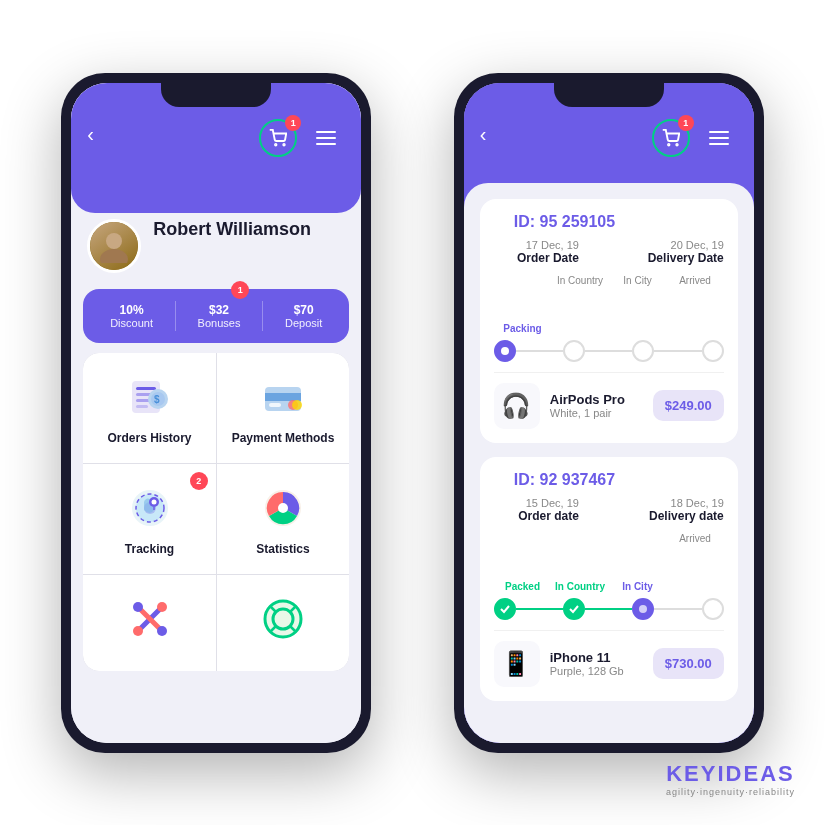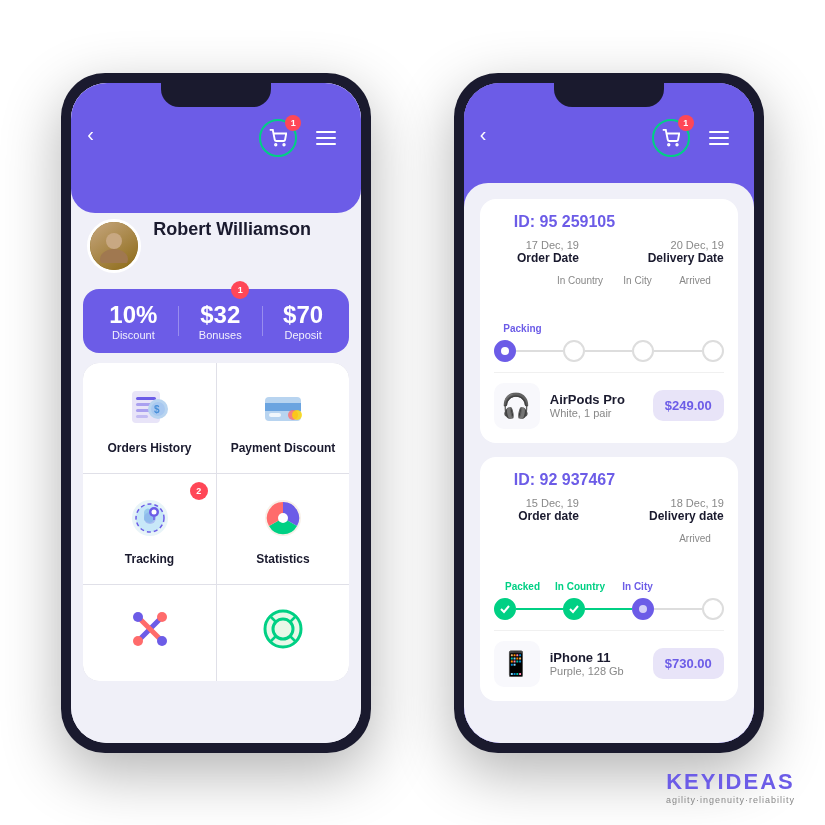--- a/index.html
+++ b/index.html
@@ -189,21 +189,21 @@
       display: flex;
       align-items: center;
       justify-content: center;
       font-weight: bold;
     }
     .stat-item {
       text-align: center;
       color: white;
     }
     .stat-value {
-      font-size: 24px;
+      font-size: 12px;
       font-weight: 700;
     }
     .stat-label {
       font-size: 11px;
       opacity: 0.9;
     }
     .stat-divider {
       width: 1px;
       height: 30px;
       background: rgba(255,255,255,0.3);
@@ -400,21 +400,21 @@
       color: #6c5ce7;
       font-weight: 700;
       font-size: 13px;
       padding: 8px 12px;
       border-radius: 10px;
     }
 
     
     .brand-footer {
       position: absolute;
-      bottom: 20px;
+      bottom: 28px;
       right: 30px;
       text-align: center;
     }
     .brand-name {
       font-size: 22px;
       font-weight: 800;
       color: #1a1a2e;
       letter-spacing: 2px;
     }
     .brand-name span { color: #6c5ce7; }
@@ -504,21 +504,21 @@
           <div class="menu-cell">
             <div class="menu-icon-img">
               <svg width="52" height="52" viewBox="0 0 52 52">
                 <rect x="8" y="16" width="36" height="24" rx="4" fill="#b8d4f0"></rect>
                 <rect x="8" y="22" width="36" height="8" fill="#4a90d9" opacity="0.7"></rect>
                 <rect x="12" y="32" width="12" height="4" rx="2" fill="white" opacity="0.8"></rect>
                 <circle cx="36" cy="34" r="5" fill="#ff6b6b" opacity="0.8"></circle>
                 <circle cx="40" cy="34" r="5" fill="#ffd700" opacity="0.8"></circle>
               </svg>
             </div>
-            <div class="menu-label">Payment Discount</div>
+            <div class="menu-label">Payment Methods</div>
           </div>
           <div class="menu-cell">
             <div class="cell-badge">2</div>
             <div class="menu-icon-img">
               <svg width="52" height="52" viewBox="0 0 52 52">
                 <circle cx="26" cy="26" r="18" fill="#e8f4f8"></circle>
                 <circle cx="26" cy="26" r="14" fill="#c8e8f8" stroke="#6c5ce7" stroke-width="1.5" stroke-dasharray="4 3"></circle>
                 <circle cx="26" cy="26" r="6" fill="#6c5ce7" opacity="0.3"></circle>
                 <path d="M20 20 Q22 14 28 18 Q34 22 30 28 Q26 34 20 28 Z" fill="#7cb9e8" opacity="0.6"></path>
                 <circle cx="30" cy="20" r="5" fill="#6c5ce7"></circle>

